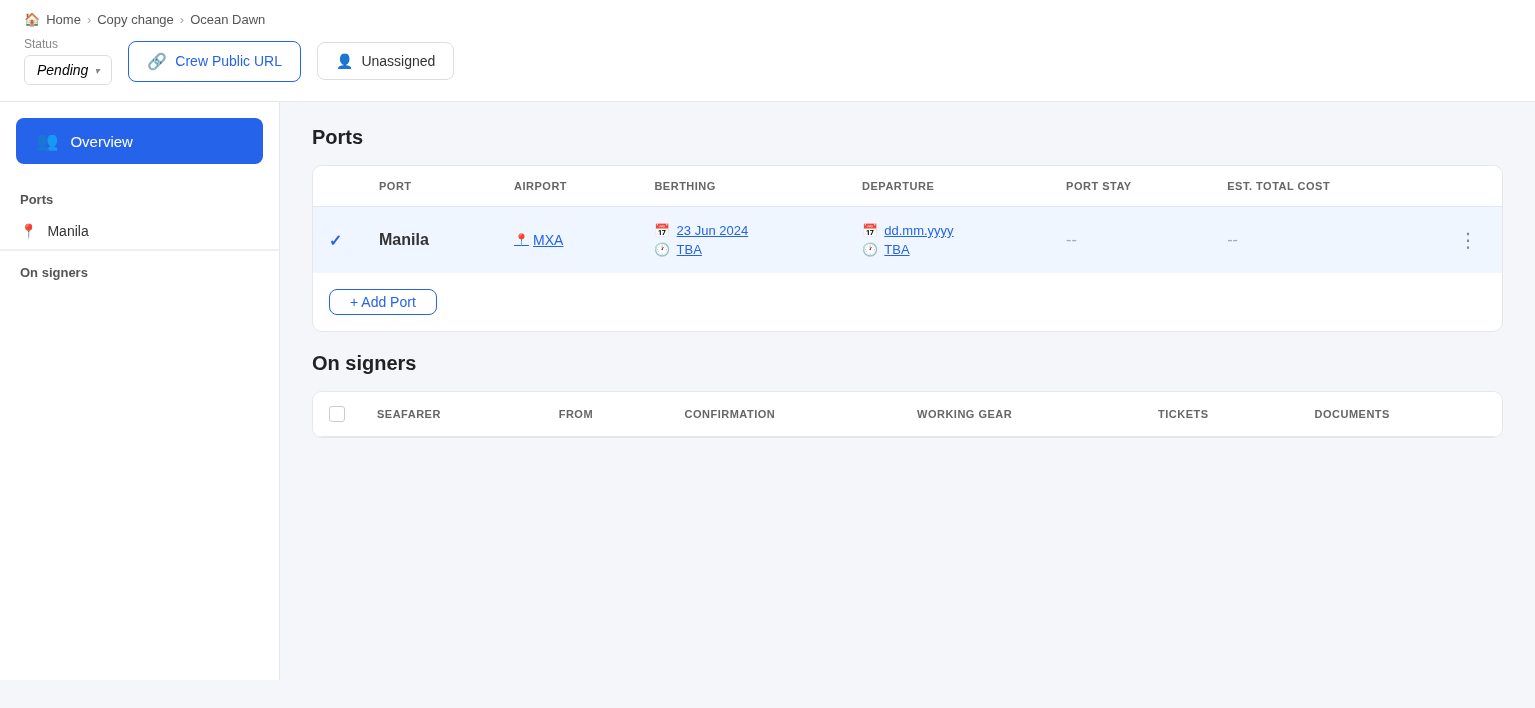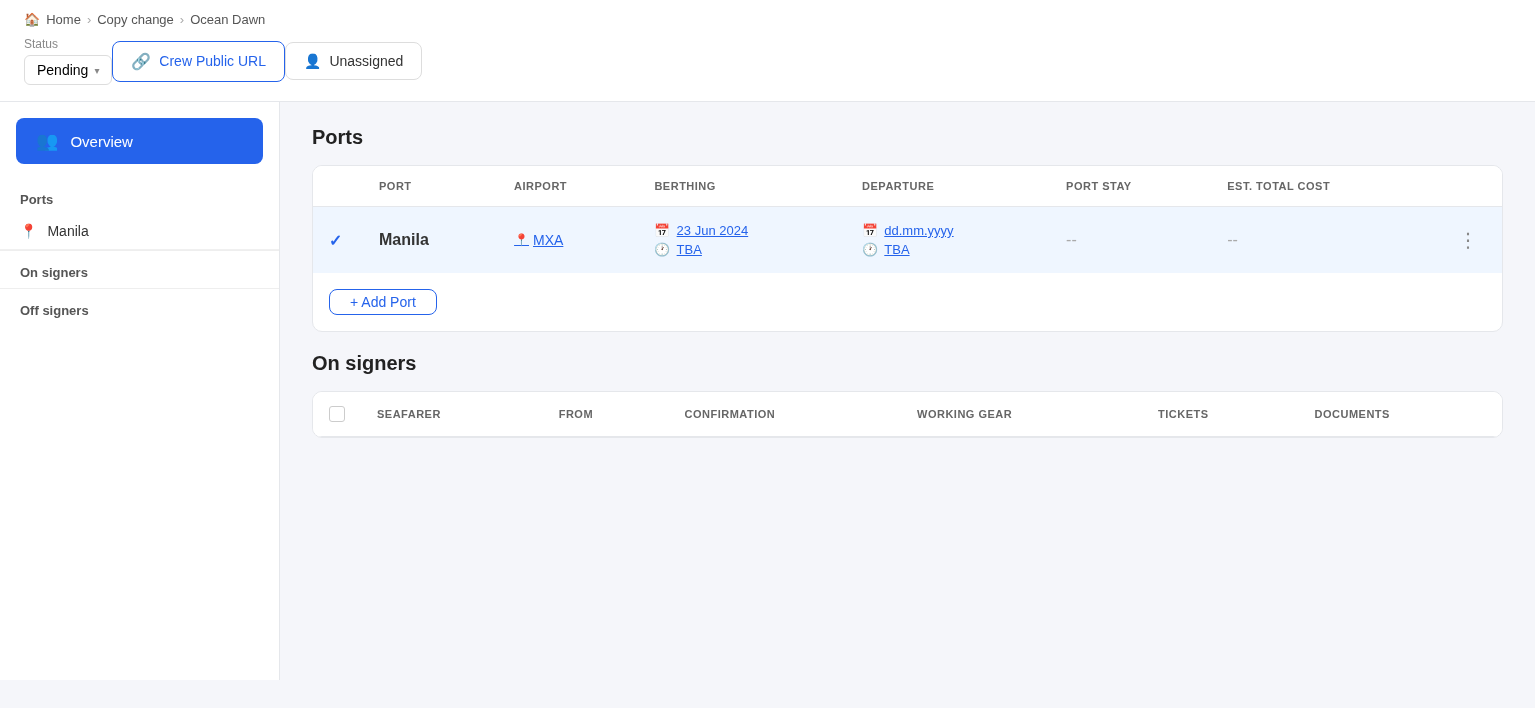--- a/index.html
+++ b/index.html
@@ -31,33 +31,35 @@
     .page-title {
       font-size: 26px;
       font-weight: 400;
     }
     .page-title strong { font-weight: 700; }
     .page-title .at { color: #888; font-weight: 400; }
 
     .header-actions {
       display: flex;
       align-items: center;
+      gap: 16px;
     }
     .status-block { display: flex; flex-direction: column; }
     .status-label { font-size: 12px; color: #888; margin-bottom: 4px; }
     .status-dropdown {
       display: flex;
       align-items: center;
       gap: 6px;
       border: 1px solid #ddd;
       border-radius: 6px;
       padding: 6px 12px;
       background: #fff;
       cursor: pointer;
       font-size: 14px;
+      font-style: italic;
     }
     .status-dropdown .chevron { font-size: 10px; color: #888; }
 
     .btn-copy-url {
       display: flex;
       align-items: center;
       gap: 8px;
       border: 1.5px solid #2563eb;
       color: #2563eb;
       border-radius: 8px;
@@ -300,21 +302,20 @@
       <span>Overview</span>
     </div>
 
     <div class="sidebar-section-label">Ports</div>
     <div class="sidebar-port-item">
       <span class="pin-icon">📍</span>
       <span>Manila</span>
     </div>
 
     <div class="sidebar-signers-label">On signers</div>
-    <div class="sidebar-signers-label">Off signers</div>
   </nav>
 
   <main class="main-content">
 
     <h2 class="section-title">Ports</h2>
     <div class="card">
       <table class="ports-table">
         <thead>
           <tr>
             <th style="width:50px;"></th>

